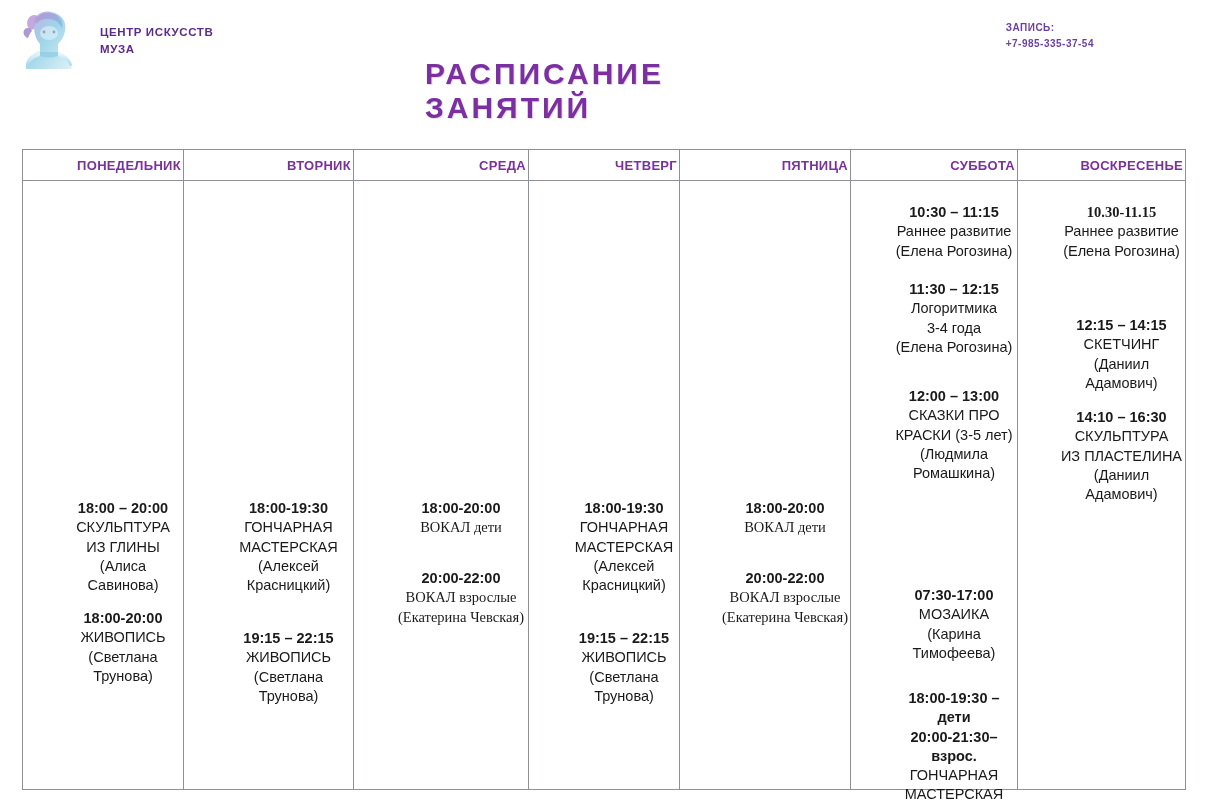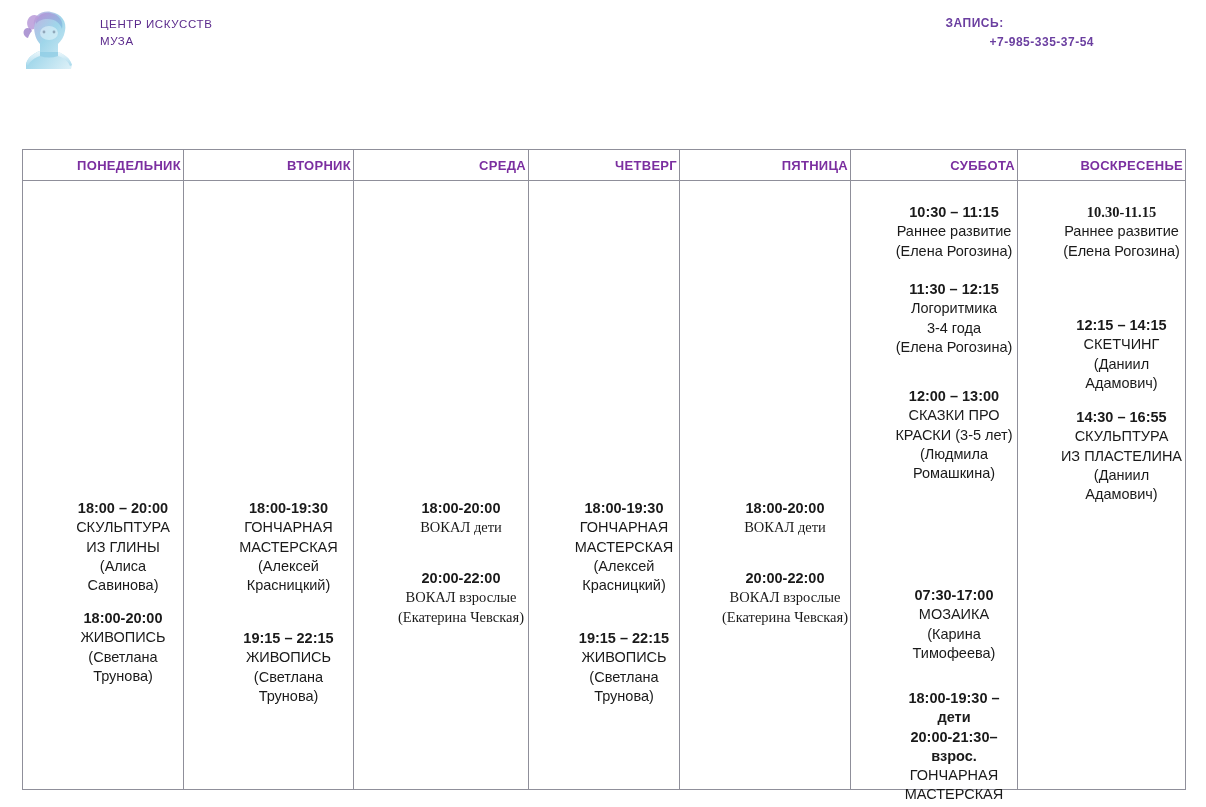--- a/index.html
+++ b/index.html
@@ -28,41 +28,41 @@
     display: flex;
     align-items: flex-start;
   }
   .logo-mark {
     width: 70px;
     height: 66px;
     flex: 0 0 auto;
   }
   .brand-text {
     margin-left: 16px;
-    margin-top: 8px;
+    margin-top: 16px;
     font-size: 11.5px;
-    font-weight: normal;
+    font-weight: bold;
     letter-spacing: 0.6px;
     line-height: 1.45;
     color: #5b2a8c;
   }
   .brand-text .line2 { display: block; }
 
   .booking {
     position: absolute;
     right: 112px;
-    top: 14px;
+    top: 20px;
     text-align: left;
-    font-size: 12px;
+    font-size: 10px;
     font-weight: bold;
     letter-spacing: 0.5px;
     line-height: 1.55;
     color: #6b3fa0;
   }
-  .booking .phone { display: block; color: #6b3fa0; margin-left: 44px; }
+  .booking .phone { display: block; color: #6b3fa0; }
 
   .page-title {
     position: absolute;
     left: 425px;
     top: 57px;
     font-size: 30px;
     font-weight: bold;
     letter-spacing: 3px;
     line-height: 1.12;
     color: #7b2fa0;
@@ -176,20 +176,24 @@
       <span>ЦЕНТР ИСКУССТВ</span>
       <span class="line2">МУЗА</span>
     </span>
   </div>
 
   <div class="booking">
     <span>ЗАПИСЬ:</span>
     <span class="phone">+7-985-335-37-54</span>
   </div>
 
+  <div class="page-title">
+    <span>РАСПИСАНИЕ</span>
+    <span class="t2">ЗАНЯТИЙ</span>
+  </div>
 
 </div>
 
 <div class="schedule-wrap">
   <table class="schedule">
     <colgroup>
       <col class="c-mon">
         <col class="c-tue">
         <col class="c-wed">
         <col class="c-thu">
@@ -313,21 +317,21 @@
                 <span class="time" style="font-family: &quot;Liberation Serif&quot;, serif;">10.30-11.15</span>
                 <span class="name">Раннее развитие</span>
                 <span class="teacher">(Елена Рогозина)</span>
               </div>
               <div class="block" style="top: 135px;">
                 <span class="time">12:15 – 14:15</span>
                 <span class="name">СКЕТЧИНГ</span>
                 <span class="teacher">(Даниил Адамович)</span>
               </div>
               <div class="block" style="top: 227px;">
-                <span class="time">14:30 – 16:55</span>
+                <span class="time">14:10 – 16:30</span>
                 <span class="name">СКУЛЬПТУРА<br>ИЗ ПЛАСТЕЛИНА</span>
                 <span class="teacher">(Даниил Адамович)</span>
               </div>
             </div>
           </td>
         </tr>
     </tbody>
   </table>
 </div>
 

